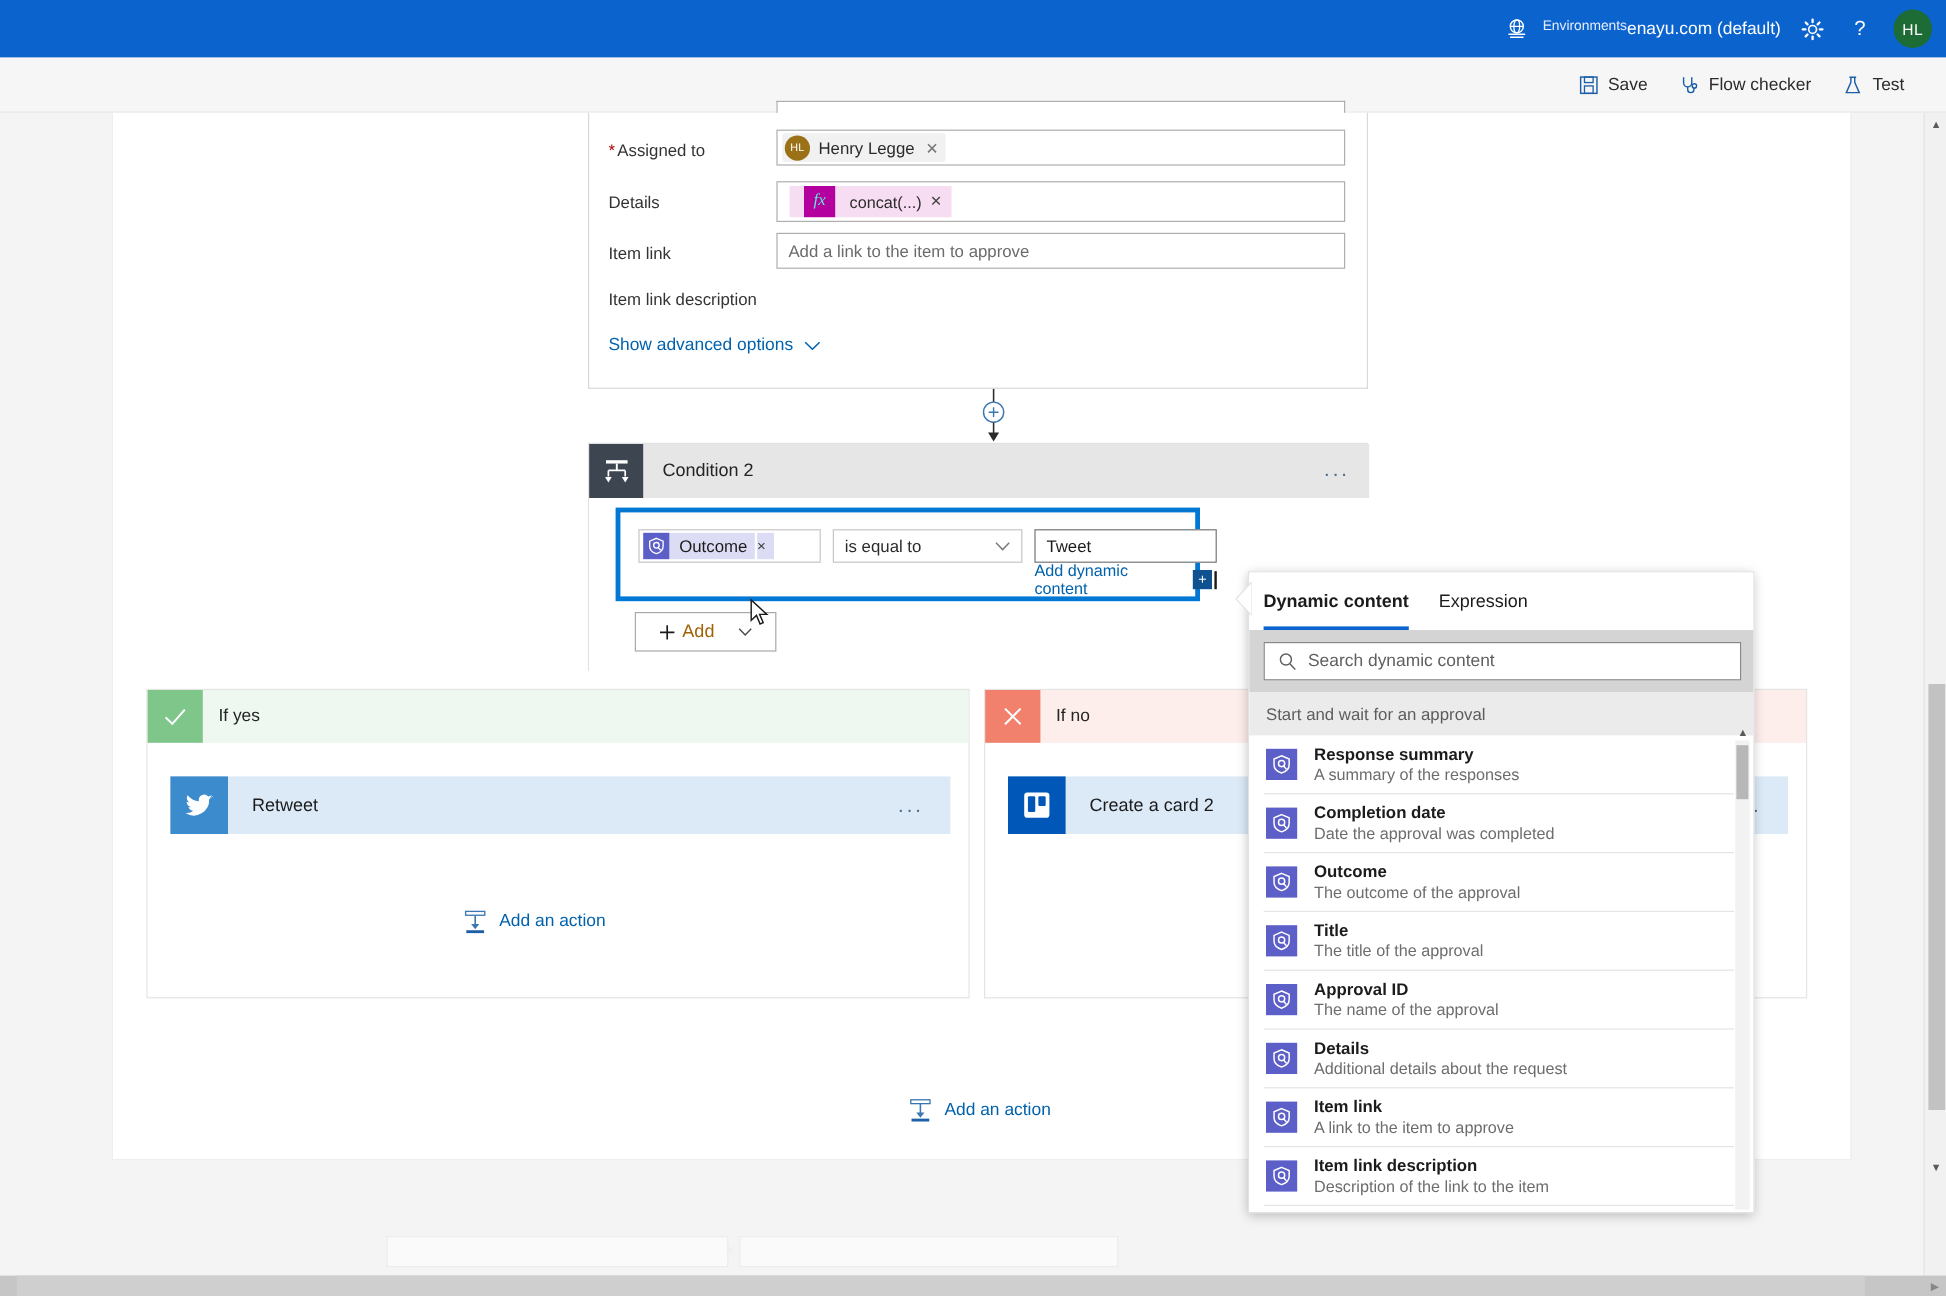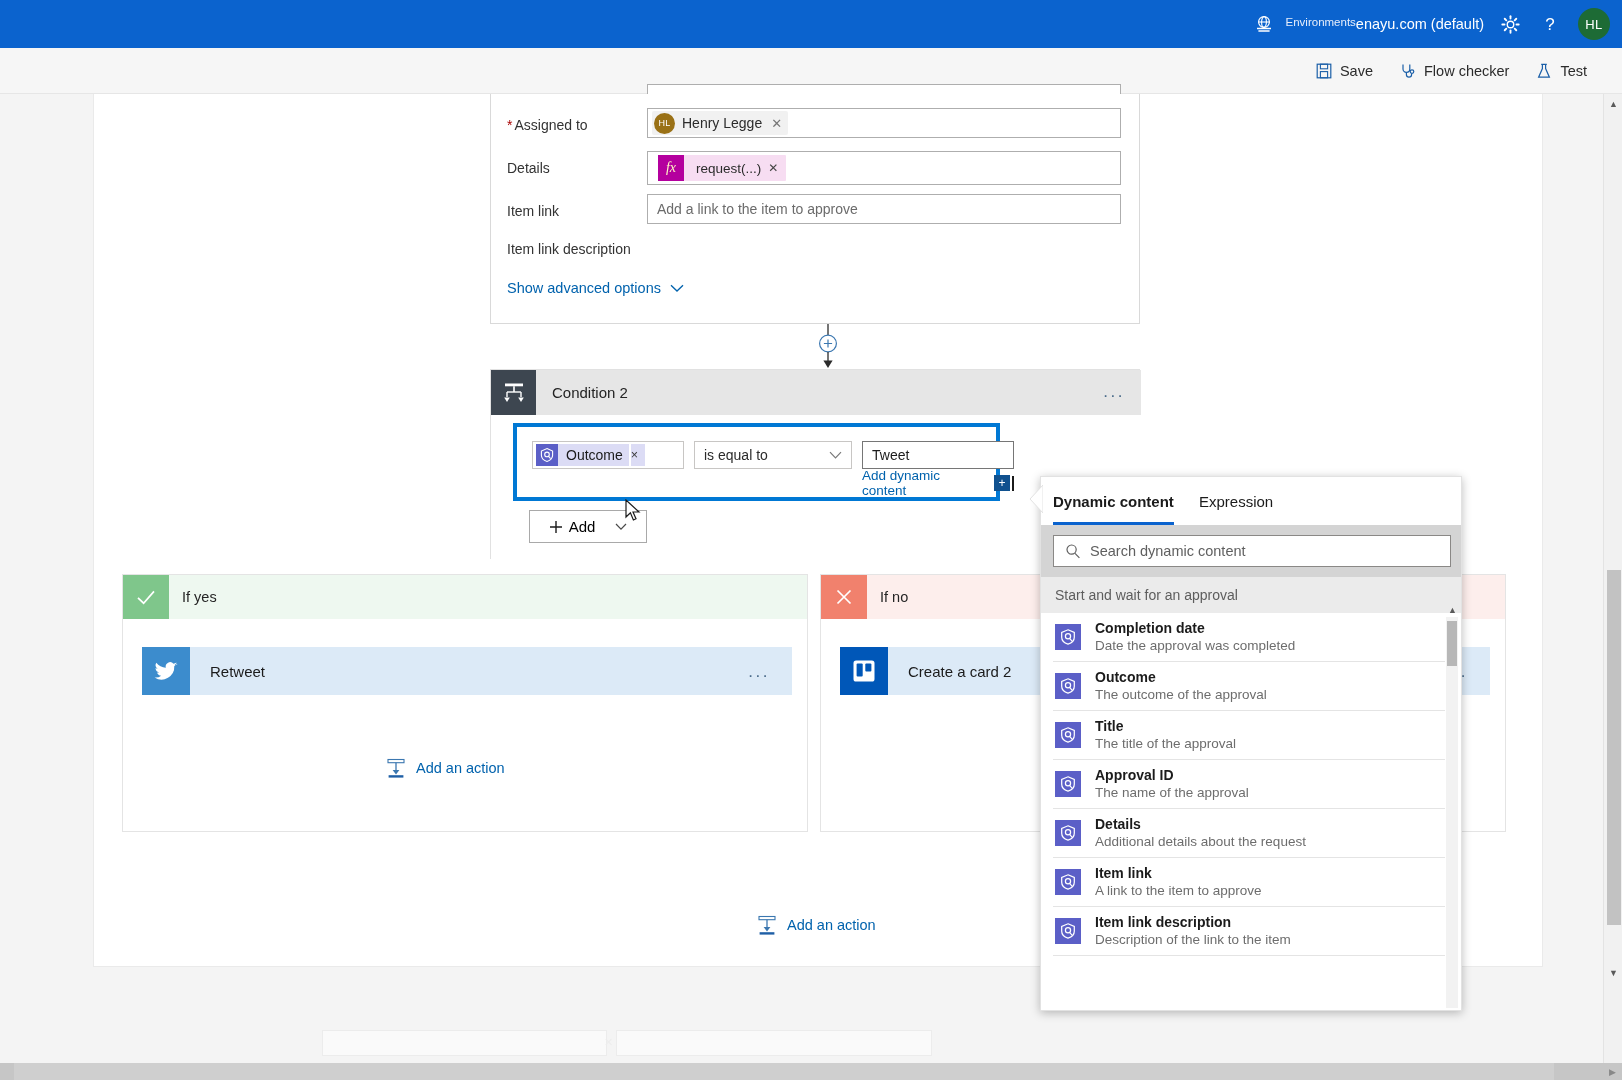--- a/index.html
+++ b/index.html
@@ -90,23 +90,23 @@
     font-size:9px; display:flex; align-items:center; justify-content:center; margin-right:7px;
     letter-spacing:.2px;
   }
   .token-person .pname { font-size:14px; color:#2b2b2b; }
   .token-x { margin-left:9px; font-size:13px; color:#767676; }
   .token-fx {
     display:flex; align-items:center; height:26px; margin-left:10px;
     background:#f7ddf2; border-radius:1px;
   }
   .fxsq {
-    width:26px; height:26px; background:#b4009e; color:#fef9c3;
+    width:26px; height:26px; background:#b4009e; color:#5eead4;
     font-style:italic; font-size:14px; font-family:"Liberation Serif", serif;
-    display:flex; align-items:center; justify-content:center;
+    display:flex; align-items:center; justify-content:center;margin-left:12px;
   }
   .token-fx .fxtxt { font-size:13.5px; color:#2b2b2b; margin:0 7px 0 12px; }
   .token-fx .fxx { font-size:12px; color:#444; margin-right:8px; }
   .ph { font-size:14px; color:#6b6b6b; padding-left:9px; }
   .advlink {
     position:absolute; left:16px; top:186px; font-size:14.5px; color:#0062ad;
     display:flex; align-items:center;
   }
   .advlink svg { margin-left:9px; }
 
@@ -167,21 +167,21 @@
   .adddyn .adtxt { font-size:13.5px; color:#0062ad; }
   .adddyn .plusbadge {
     width:16px; height:16px; background:#10518f; color:#fff; font-size:12px;
     display:flex; align-items:center; justify-content:center; margin-left:7px;
   }
   .adddyn .caretbar { width:2px; height:15px; background:#1b1b1b; margin-left:2px; }
   .addbtn {
     position:absolute; left:38px; top:95px; width:118px; height:33px;
     border:1px solid #a9a9a9; background:#fff; display:flex; align-items:center; justify-content:center;
   }
-  .addbtn .at { font-size:15px; color:#000000; margin:0 20px 0 6px; }
+  .addbtn .at { font-size:15px; color:#a16207; margin:0 20px 0 6px; }
   .cursor { position:absolute; left:133px; top:84px; z-index:30; }
 
   
   .branch { position:absolute; top:480px; height:258px; background:#fff; border:1px solid #e4e4e4; }
   .branch.yes { left:28px; width:686px;padding-left:12px; }
   .branch.no  { left:726px; width:686px; }
   .bhdr { position:absolute; left:0; top:0; height:44px; width:100%; display:flex; align-items:center; }
   .branch.yes .bhdr { background:#eef8f0; }
   .branch.no  .bhdr { background:#fdeeec; }
   .bicon { width:46px; height:44px; display:flex; align-items:center; justify-content:center; flex:0 0 auto; }
@@ -356,21 +356,21 @@
             <span class="token-x">✕</span>
           </div>
         </div>
       </div>
 
       <div class="field" style="top:57px;">
         <div class="flabel">Details</div>
         <div class="fbox" style="height:34px;">
           <div class="token-fx">
             <span class="fxsq">fx</span>
-            <span class="fxtxt">request(...)</span>
+            <span class="fxtxt">concat(...)</span>
             <span class="fxx">✕</span>
           </div>
         </div>
       </div>
 
       <div class="field" style="top:100px;">
         <div class="flabel">Item link</div>
         <div class="fbox">
           <span class="ph">Add a link to the item to approve</span>
         </div>
@@ -568,20 +568,33 @@
   <div class="fl-list">
     <div class="dcitem">
       <span class="dcsq">
           <svg width="18" height="18" viewBox="0 0 16 16">
             <path d="M8 1.6 L13.6 4 v4.2 c0 3.1-2.4 5.2-5.6 6.2 -3.2-1-5.6-3.1-5.6-6.2 V4 Z" fill="none" stroke="#fff" stroke-width="1.1"></path>
             <circle cx="8" cy="7.4" r="2.3" fill="none" stroke="#fff" stroke-width="1.1"></circle>
             <path d="M9.4 9.2 L11.6 11.6" stroke="#fff" stroke-width="1.1"></path>
           </svg>
         </span>
       <div class="dctext">
+        <div class="dcname">Response summary</div>
+        <div class="dcdesc">A summary of the responses</div>
+      </div>
+    </div>
+    <div class="dcitem">
+      <span class="dcsq">
+          <svg width="18" height="18" viewBox="0 0 16 16">
+            <path d="M8 1.6 L13.6 4 v4.2 c0 3.1-2.4 5.2-5.6 6.2 -3.2-1-5.6-3.1-5.6-6.2 V4 Z" fill="none" stroke="#fff" stroke-width="1.1"></path>
+            <circle cx="8" cy="7.4" r="2.3" fill="none" stroke="#fff" stroke-width="1.1"></circle>
+            <path d="M9.4 9.2 L11.6 11.6" stroke="#fff" stroke-width="1.1"></path>
+          </svg>
+        </span>
+      <div class="dctext">
         <div class="dcname">Completion date</div>
         <div class="dcdesc">Date the approval was completed</div>
       </div>
     </div>
     <div class="dcitem">
       <span class="dcsq">
           <svg width="18" height="18" viewBox="0 0 16 16">
             <path d="M8 1.6 L13.6 4 v4.2 c0 3.1-2.4 5.2-5.6 6.2 -3.2-1-5.6-3.1-5.6-6.2 V4 Z" fill="none" stroke="#fff" stroke-width="1.1"></path>
             <circle cx="8" cy="7.4" r="2.3" fill="none" stroke="#fff" stroke-width="1.1"></circle>
             <path d="M9.4 9.2 L11.6 11.6" stroke="#fff" stroke-width="1.1"></path>

